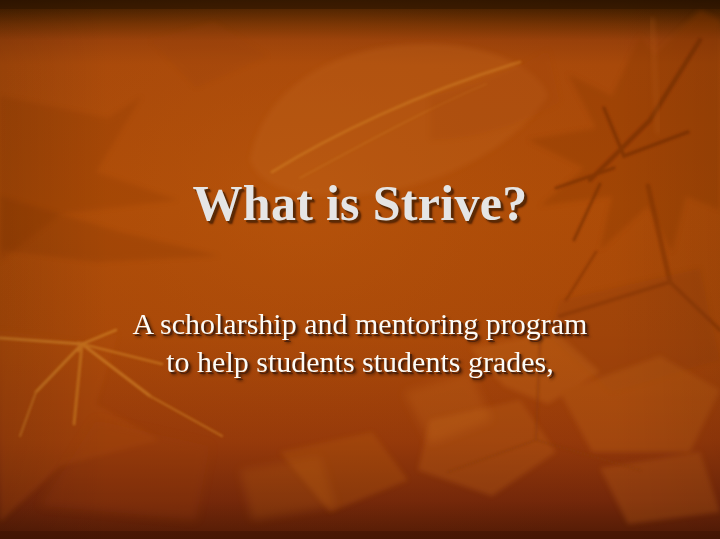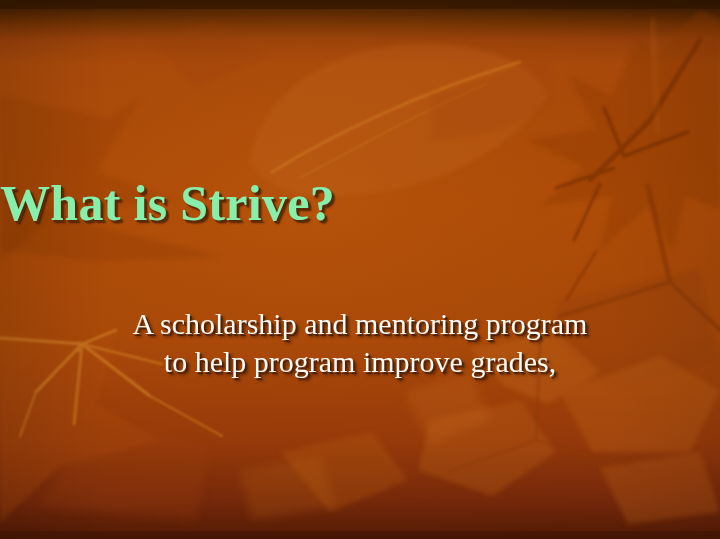--- a/index.html
+++ b/index.html
@@ -25,25 +25,25 @@
   .content {
     position: absolute;
     inset: 0;
     z-index: 5;
   }
   .slide-title {
     position: absolute;
     top: 176px;
     left: 0;
     width: 720px;
-    text-align: left;
+    text-align: center;
     font-size: 50px;
     font-weight: bold;
     line-height: 1.08;
-    color: #86efac;
+    color: #e5e5e5;
     letter-spacing: 0.3px;
     text-shadow:
       2px 2px 0 #5B2A05,
       3px 3px 2px rgba(50,18,2,0.75);
     white-space: nowrap;
   }
   .slide-body {
     position: absolute;
     top: 305px;
     left: 0;
@@ -203,17 +203,17 @@
       <rect x="0" y="0" width="720" height="9" fill="#2B1400" opacity="0.55"></rect>
       <rect x="0" y="531" width="720" height="8" fill="#3A1203" opacity="0.45"></rect>
     </g>
   </svg>
 
   <div class="content">
     <div class="slide-title">What is Strive?</div>
 
     <div class="slide-body">
       <span class="line">A scholarship and mentoring program</span>
-      <span class="line">to help program improve grades,</span>
+      <span class="line">to help students students grades,</span>
     </div>
   </div>
 
 </div>
 
 </body></html>

